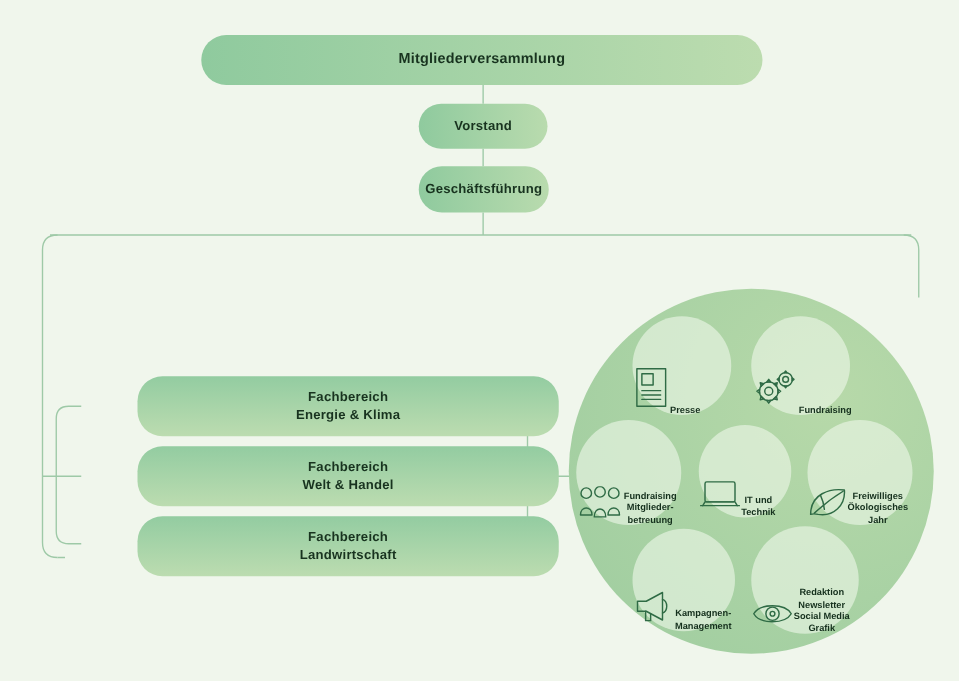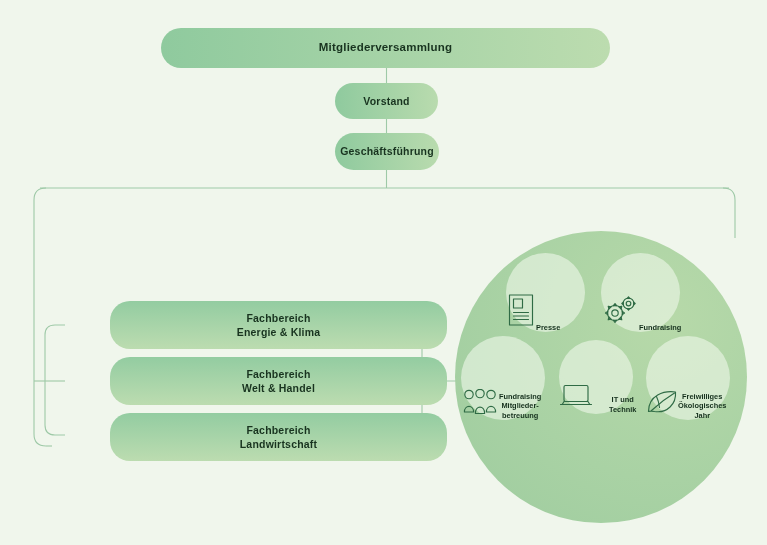--- a/index.html
+++ b/index.html
@@ -99,21 +99,21 @@
     font-weight: bold;
     font-size: 7.4px;
     line-height: 1.28;
     text-align: center;
     white-space: pre-line;
   }
   
   #bubble-presse      { left: 51px;  top: 22px;  width: 79px; height: 79px; padding-top: 14px; }
   #bubble-verwaltung  { left: 146px; top: 22px;  width: 79px; height: 79px; padding-top: 14px; }
   #bubble-fundraising { left: 6px;   top: 105px; width: 84px; height: 84px; padding-top: 12px; }
-  #bubble-it          { left: 104px; top: 109px; width: 74px; height: 74px; padding-top: 12px; gap: 16px; }
+  #bubble-it          { left: 104px; top: 109px; width: 74px; height: 74px; padding-top: 12px; }
   #bubble-foej        { left: 191px; top: 105px; width: 84px; height: 84px; padding-top: 12px; }
   #bubble-kampagnen   { left: 51px;  top: 192px; width: 82px; height: 82px; padding-top: 13px; }
   #bubble-redaktion   { left: 146px; top: 190px; width: 86px; height: 86px; padding-top: 9px; }
 
   #bubble-presse .bubble-icon      { height: 34px; margin-bottom: 5px; }
   #bubble-verwaltung .bubble-icon  { height: 34px; margin-bottom: 5px; }
   #bubble-fundraising .bubble-icon { height: 26px; margin-bottom: 5px; }
   #bubble-it .bubble-icon          { height: 26px; margin-bottom: 5px; }
   #bubble-foej .bubble-icon        { height: 26px; margin-bottom: 5px; }
   #bubble-kampagnen .bubble-icon   { height: 28px; margin-bottom: 5px; }
@@ -264,16 +264,44 @@
             <path d="M5.5 21.5 C12 15.5 21 8.5 28.5 4"></path>
             <path d="M13.5 18.5 C13 14 12 10.5 10.5 7.5"></path>
           </g>
         </svg>
       </div>
       <div class="bubble-label">Freiwilliges
 Ökologisches
 Jahr</div>
     </div>
 
-
+    <div class="bubble" id="bubble-kampagnen">
+      <div class="bubble-icon">
+        <svg width="34" height="28" viewBox="0 0 34 28">
+          <g class="ico">
+            <path d="M4 9 L4 17 L11 17 L24 24 L24 2 L11 9 Z"></path>
+            <path d="M24 7.5 C28.5 9 28.5 17 24 18.5"></path>
+            <path d="M10.5 17 L10.5 24.5 L14.5 24.5 L14.5 18.9"></path>
+          </g>
+        </svg>
+      </div>
+      <div class="bubble-label">Kampagnen-
+Management</div>
+    </div>
+
+    <div class="bubble" id="bubble-redaktion">
+      <div class="bubble-icon">
+        <svg width="34" height="24" viewBox="0 0 34 24">
+          <g class="ico">
+            <path d="M2 12 C7 3.5 27 3.5 32 12 C27 20.5 7 20.5 2 12 Z"></path>
+            <circle cx="17" cy="12" r="5.3"></circle>
+            <circle cx="17" cy="12" r="1.9"></circle>
+          </g>
+        </svg>
+      </div>
+      <div class="bubble-label">Redaktion
+Newsletter
+Social Media
+Grafik</div>
+    </div>
 
   </div>
 </div>
 
 </body></html>

